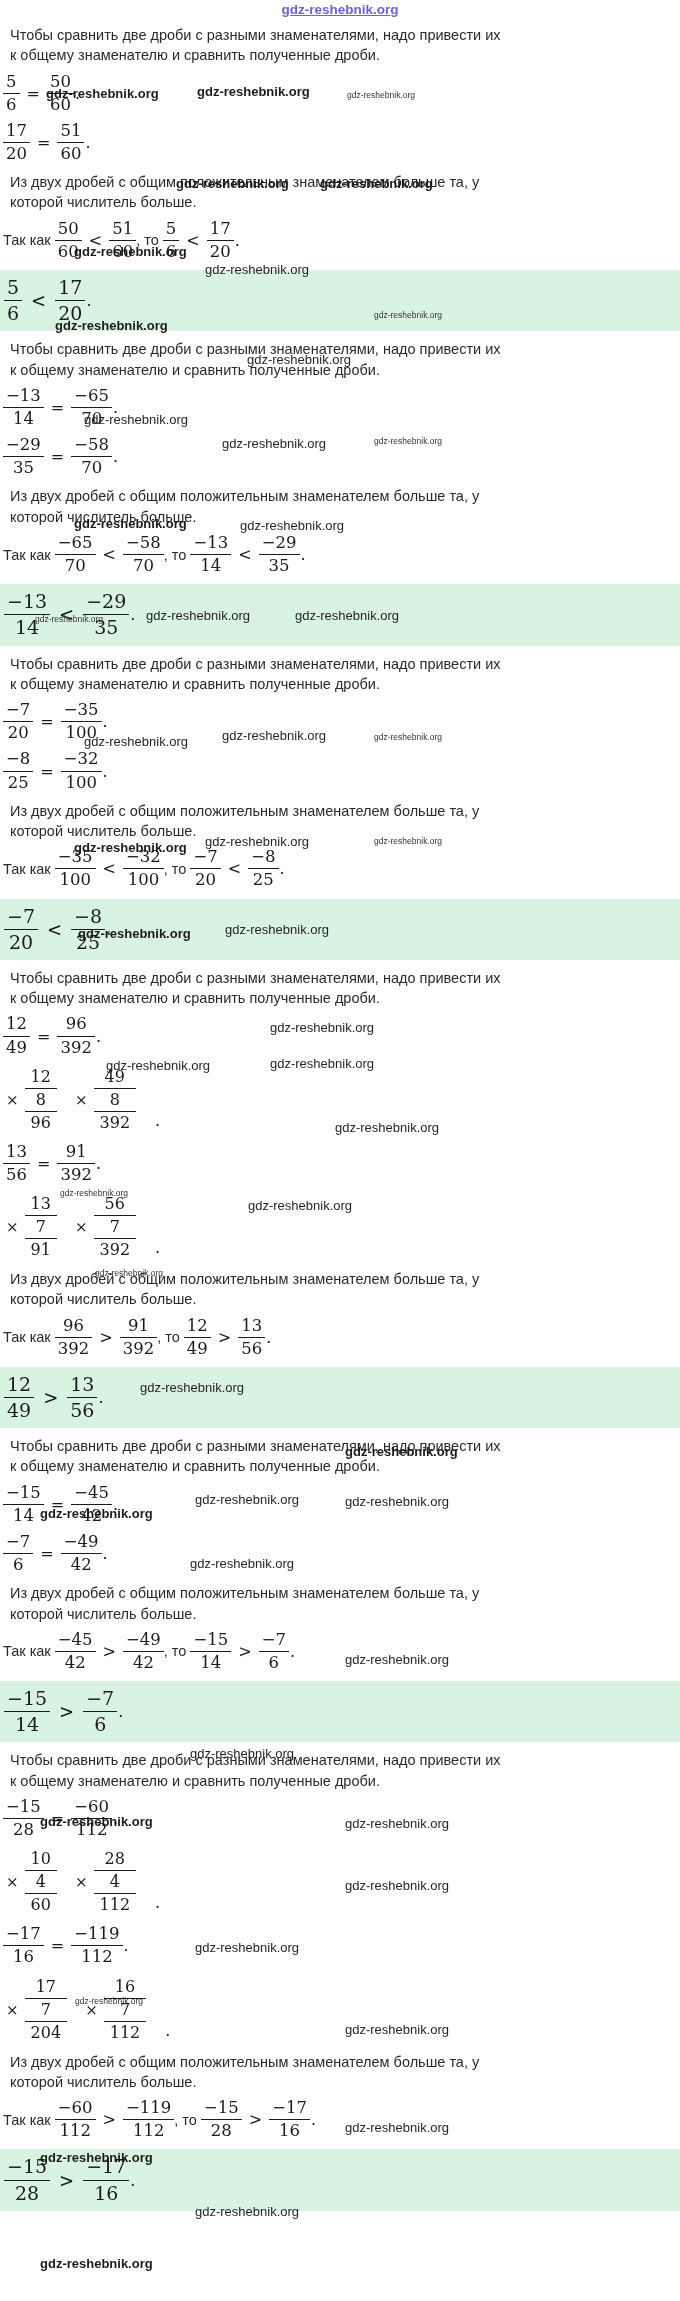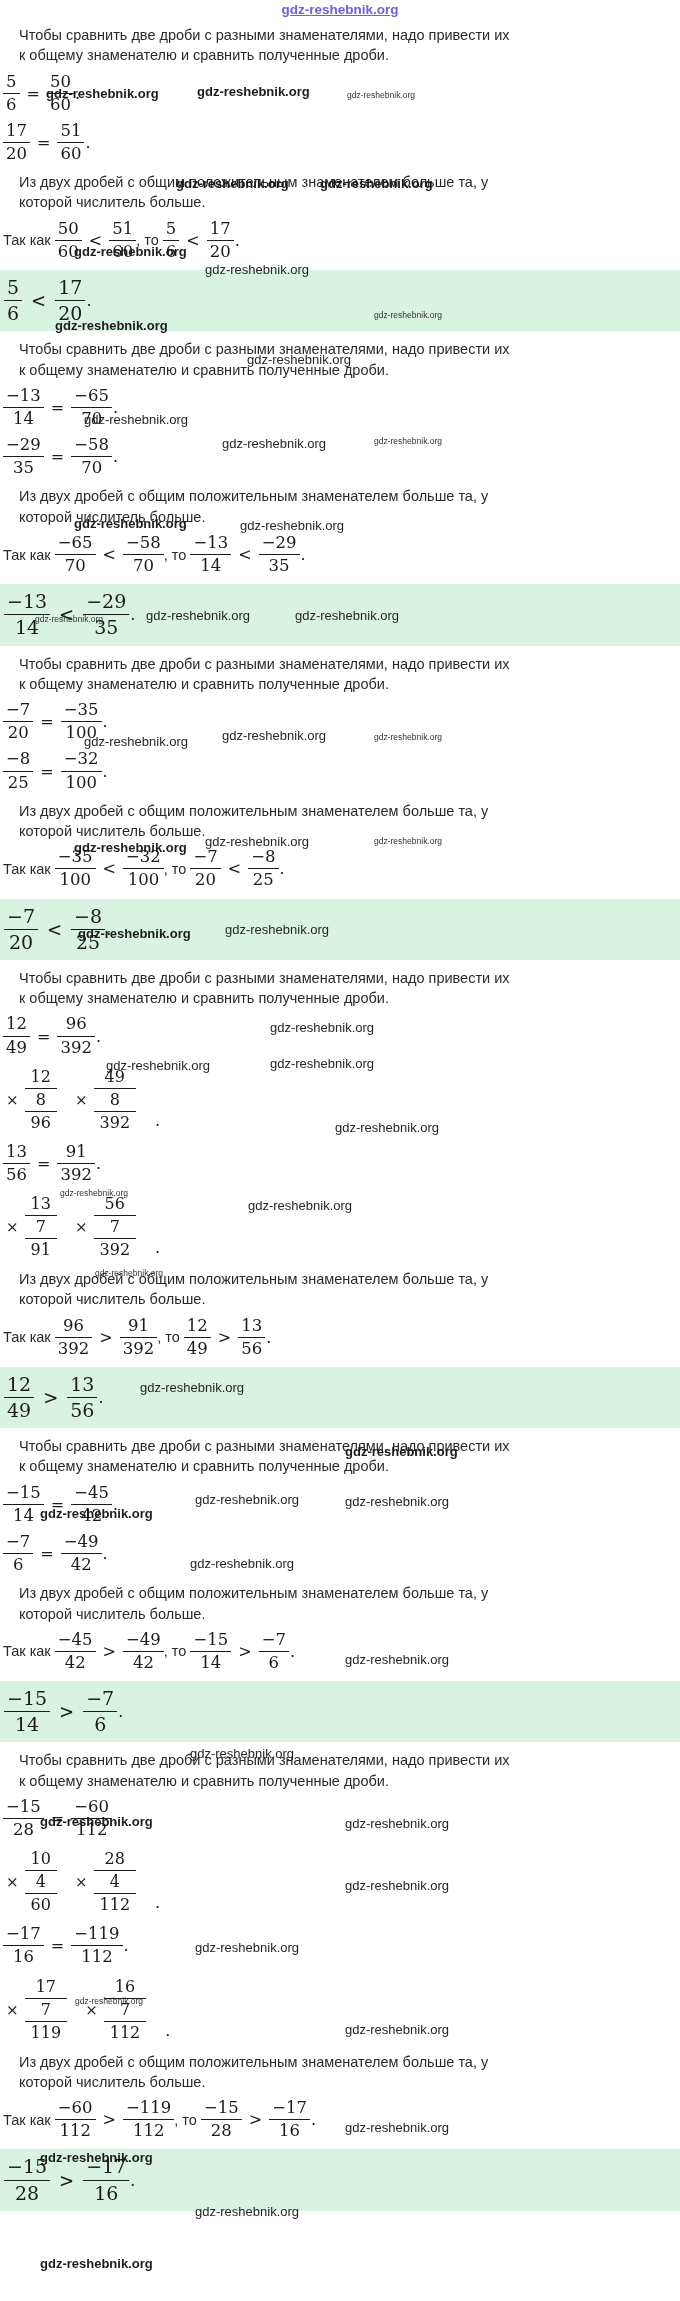--- a/index.html
+++ b/index.html
@@ -21,21 +21,21 @@
     text-align:center;
     font-size:13.5px;
     font-weight:700;
     color:var(--link,#6e63d6);
     text-decoration:underline;
     padding-top:2px;
     cursor:pointer;
   }
   .block{margin:0;}
   .para{
-    margin:8px 0 2px 19px;
+    margin:8px 0 2px 10px;
     line-height:1.4;
     max-width:500px;
   }
   
   .frac{
     display:inline-block;
     text-align:center;
     vertical-align:middle;
     font-family:"DejaVu Serif", serif;
     font-size:16.5px;
@@ -487,21 +487,21 @@
             <span class="num">−119</span>
             <span class="den">112</span>
           </span>
           <span class="punct">.</span>
         </div>
         <div class="workrow">
           <span class="times">×</span>
           <span class="stack">
             <span class="srow">17</span>
             <span class="srow line">7</span>
-            <span class="srow line">119</span>
+            <span class="srow line">204</span>
           </span>
           <span class="times">×</span>
           <span class="stack">
             <span class="srow">16</span>
             <span class="srow line">7</span>
             <span class="srow line">112</span>
           </span>
           <span class="punct low">.</span>
         </div>
         <p class="para">Из двух дробей с общим положительным знаменателем больше та, у которой числитель больше.</p>

